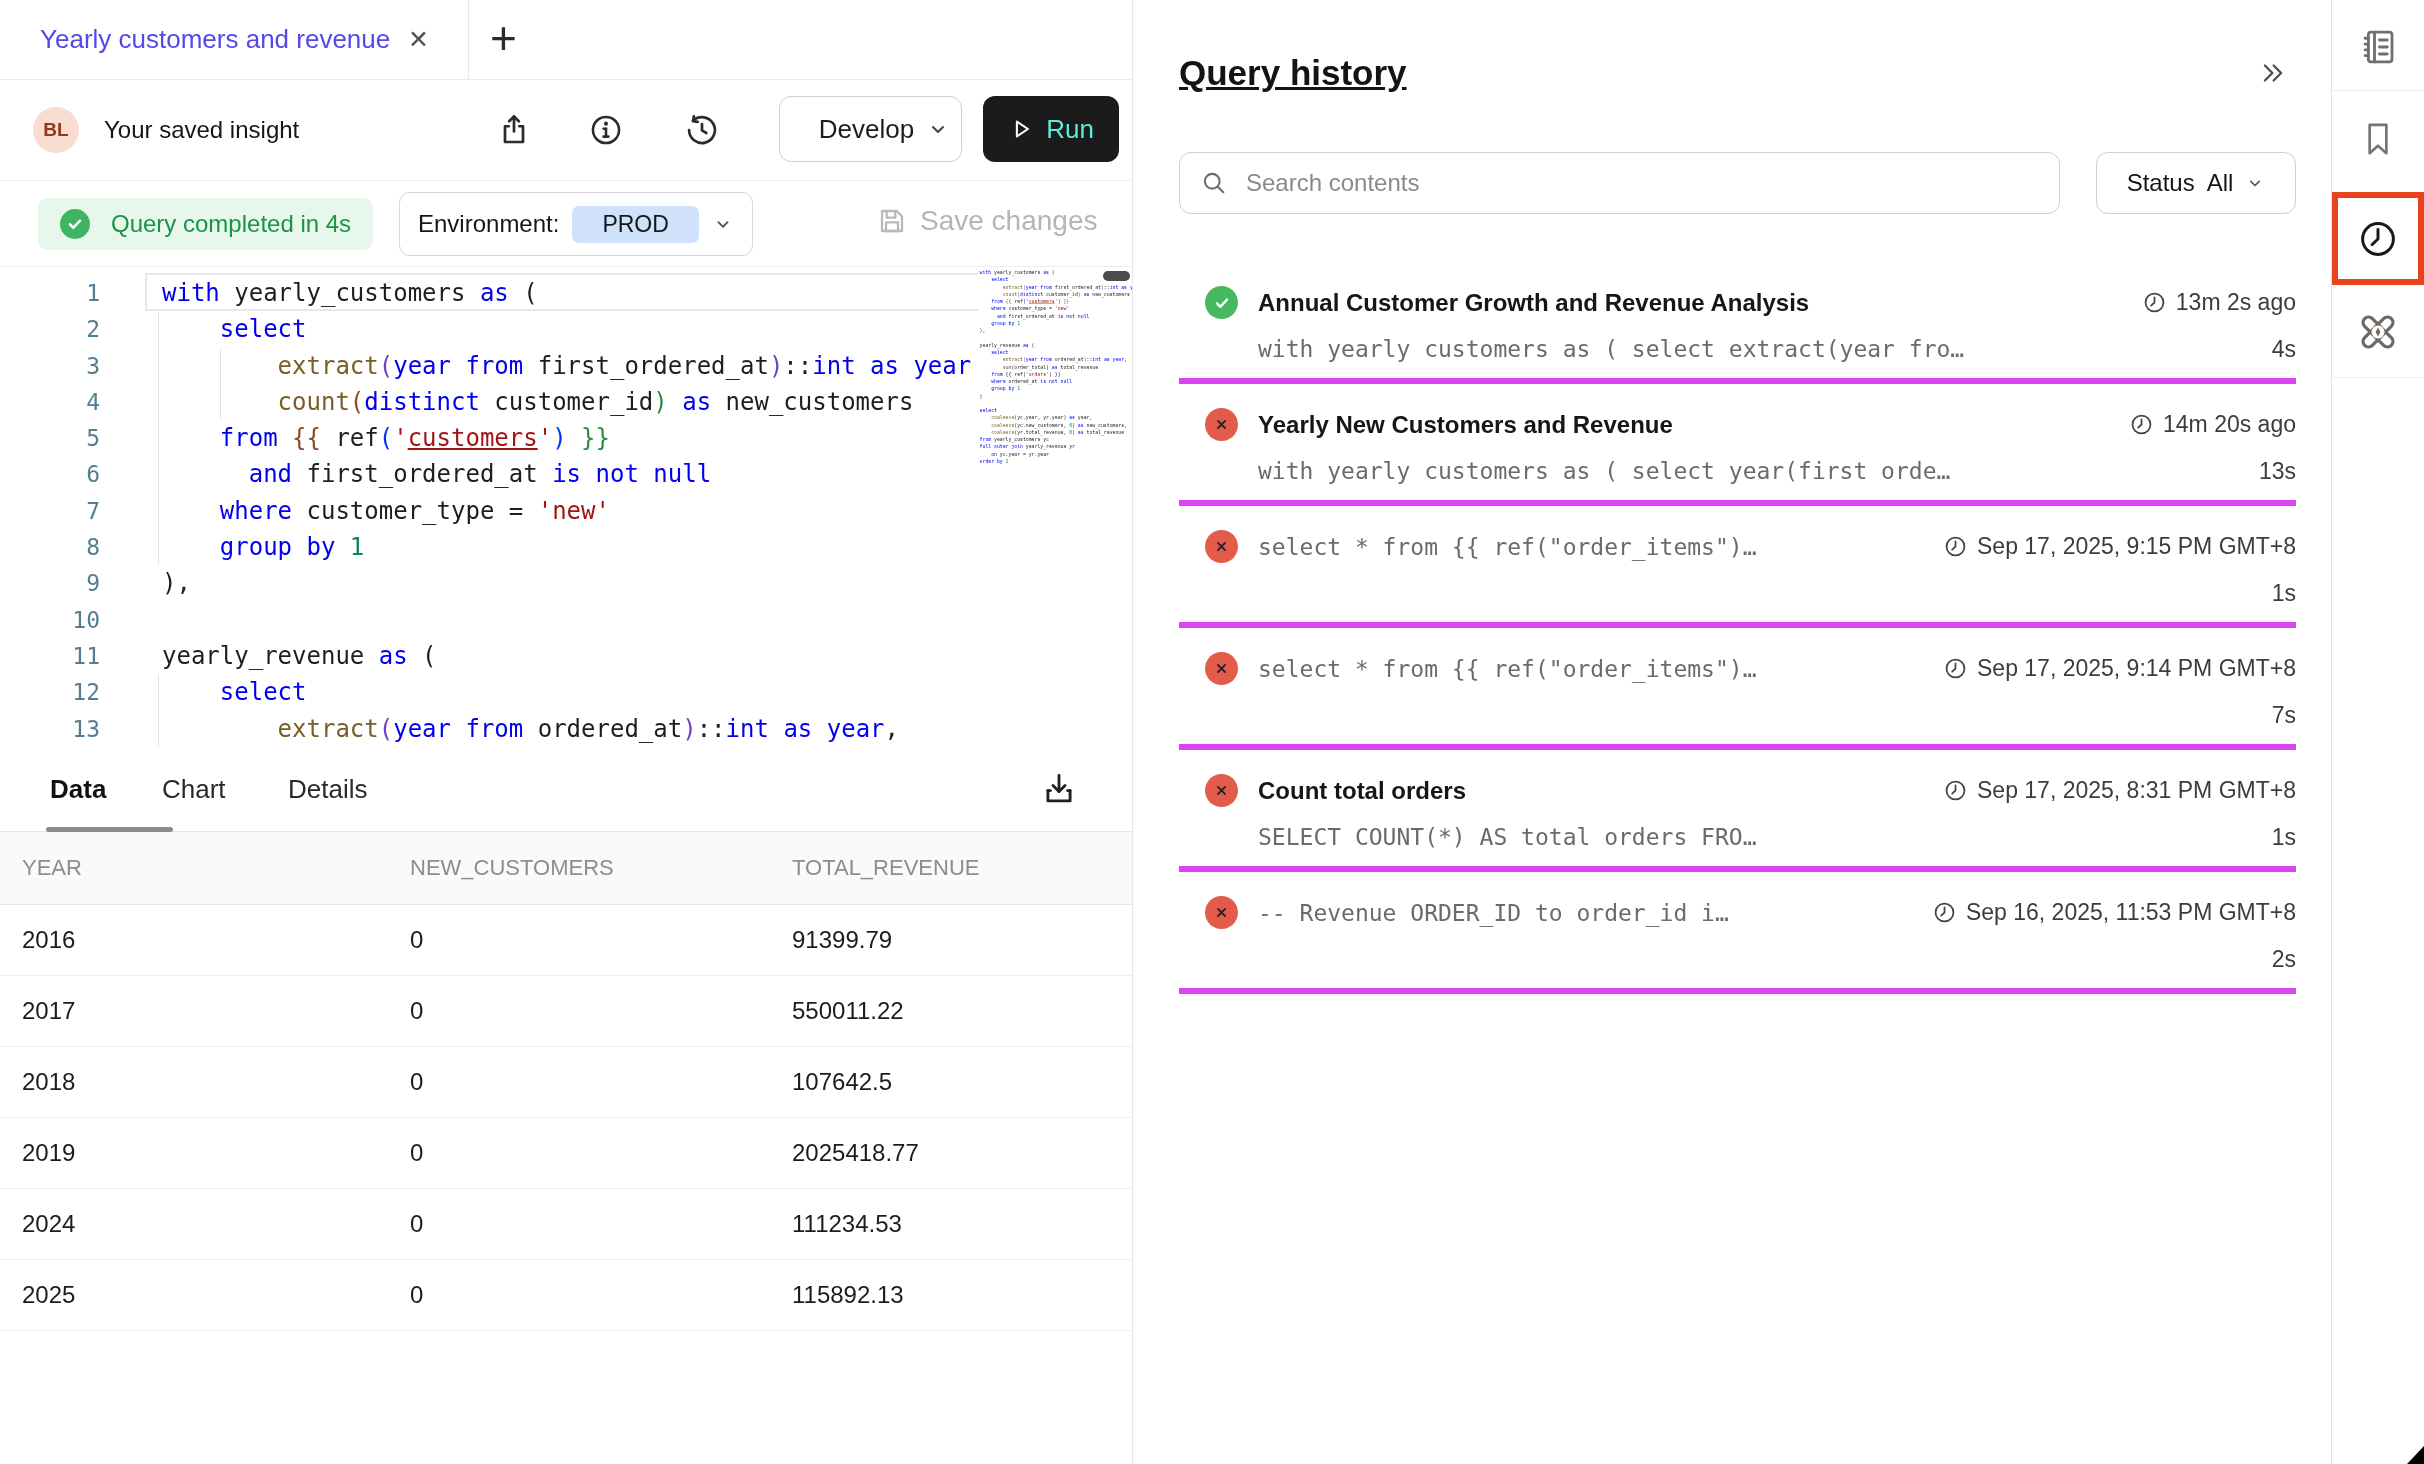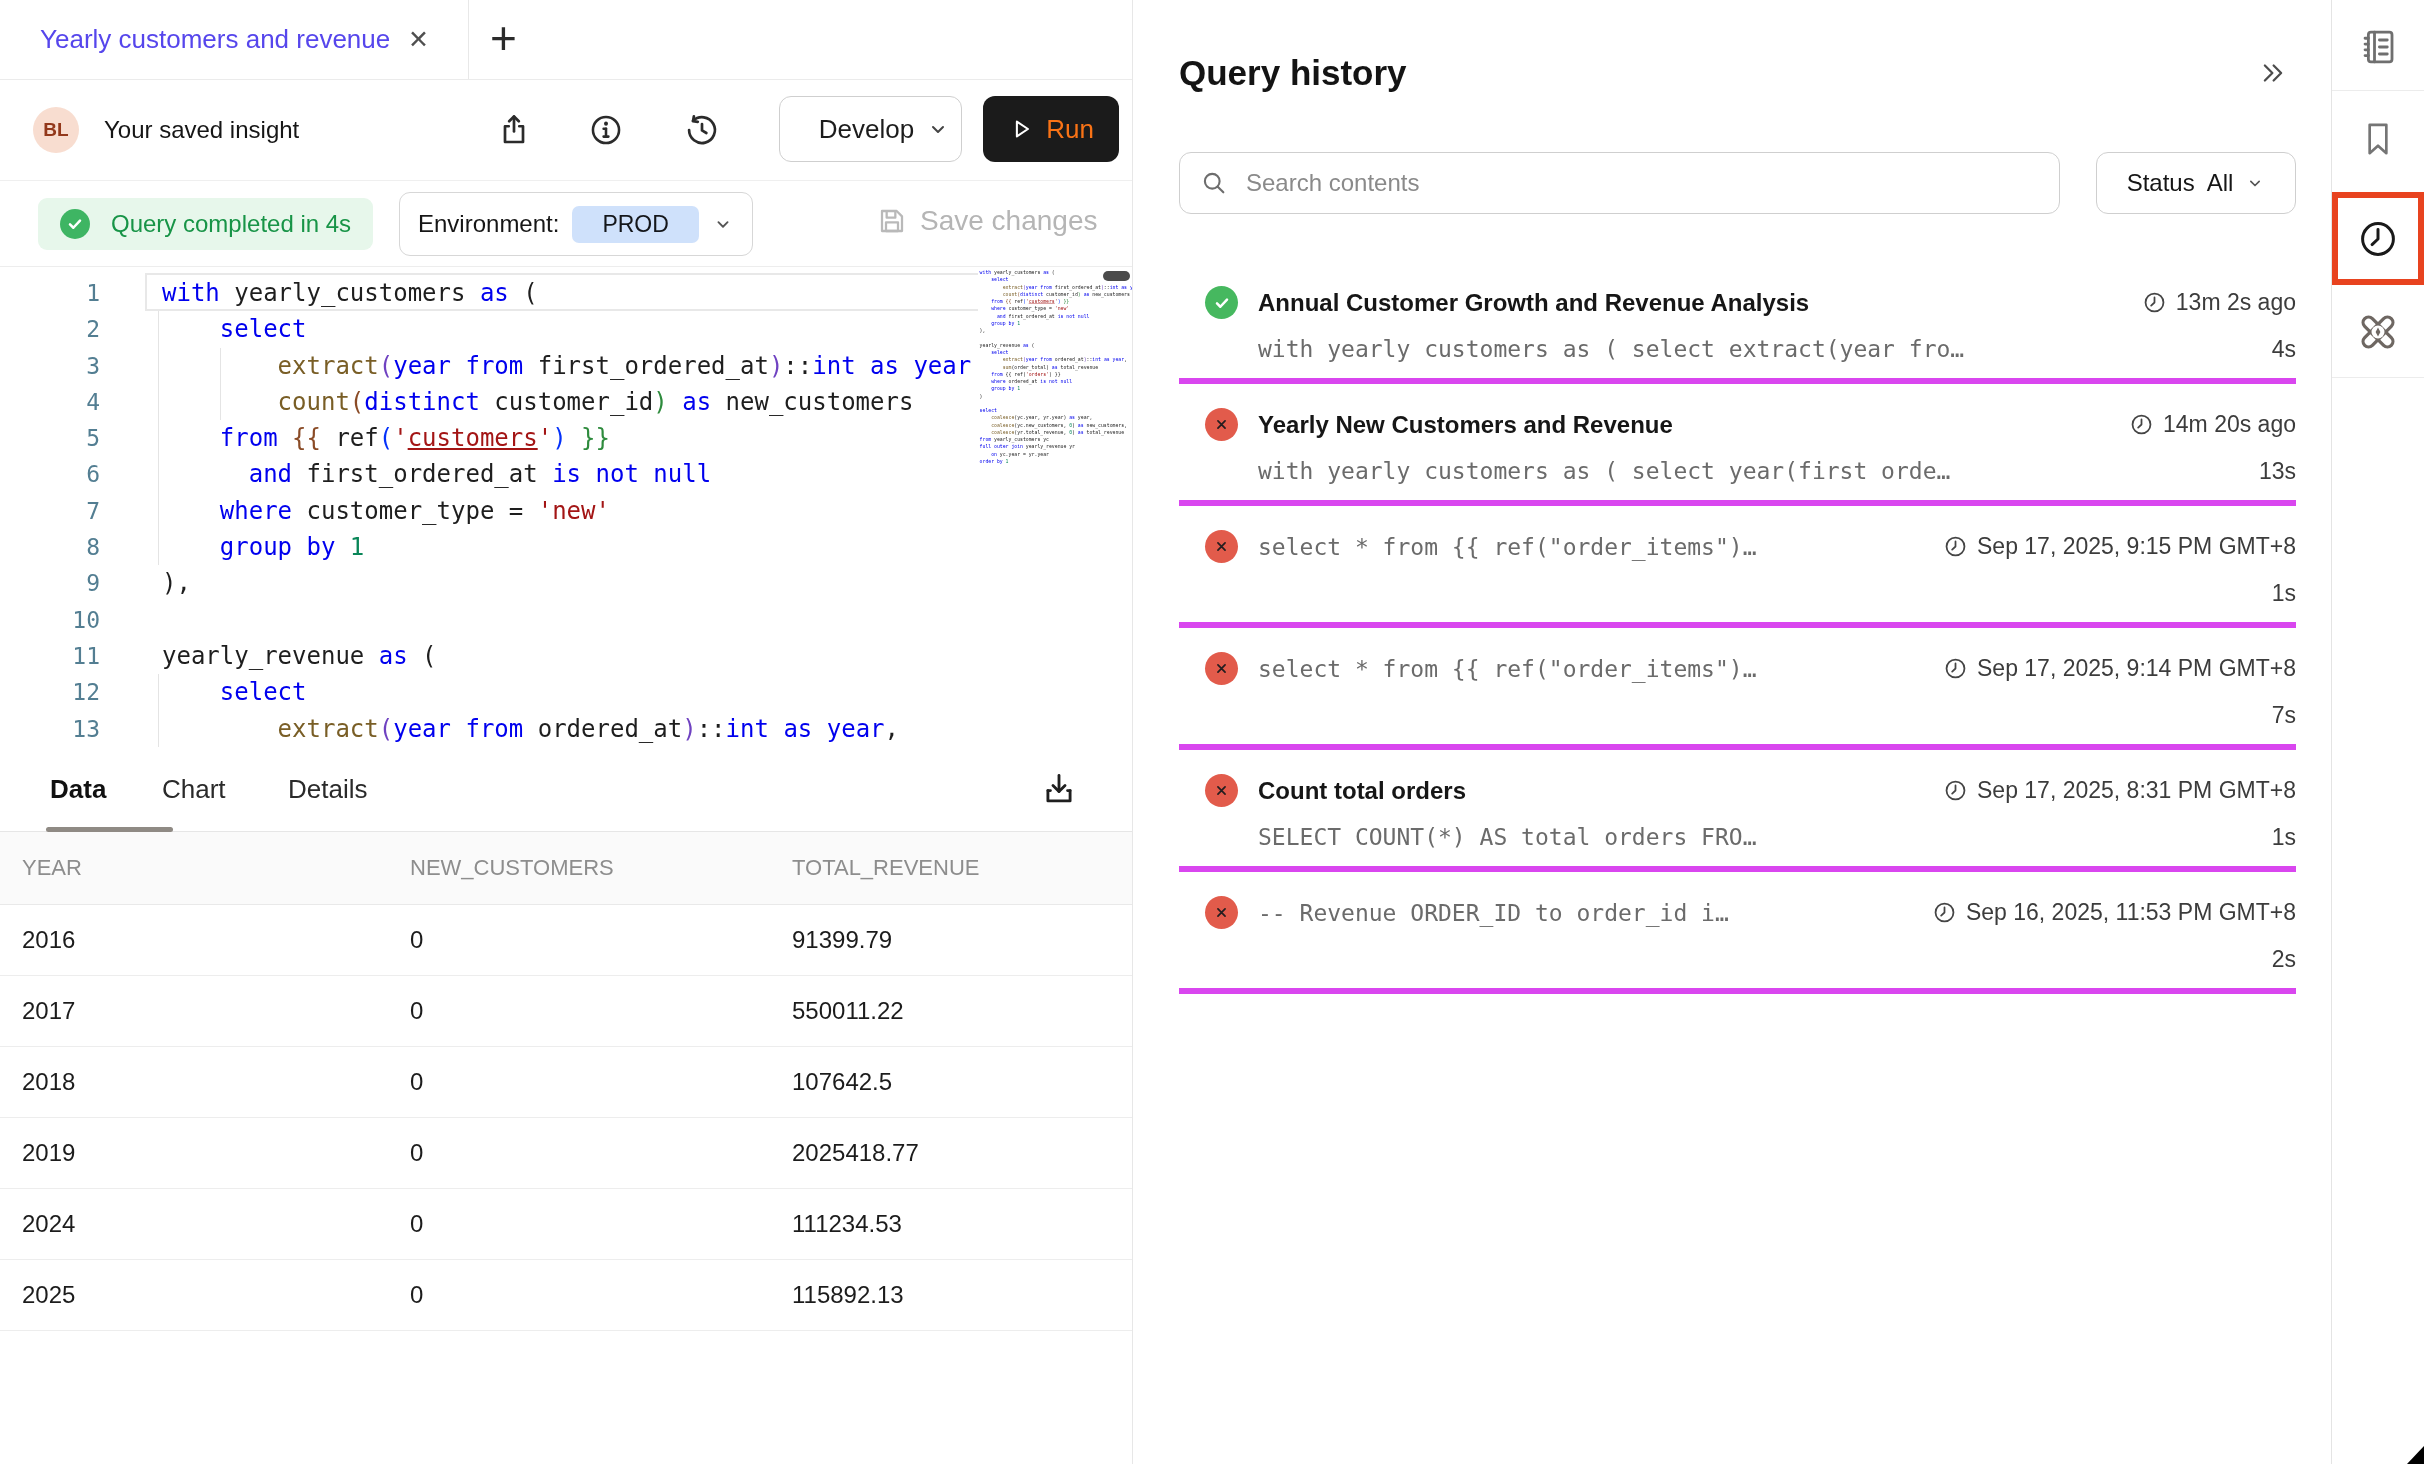--- a/index.html
+++ b/index.html
@@ -14,21 +14,21 @@
   .tab-close{position:absolute;left:408px;top:0;height:79px;display:flex;align-items:center;font-size:25px;font-weight:300;color:#4f4f4f;}
   .tab-divider{position:absolute;left:468px;top:0;width:1px;height:79px;background:#e8e8e8;}
   .tab-new{position:absolute;left:490px;top:0;height:76px;display:flex;align-items:center;font-size:46px;font-weight:300;color:#2b2b2b;}
 
   .header{position:relative;height:100px;border-bottom:1px solid #efefef;}
   .avatar{position:absolute;left:33px;top:27px;width:46px;height:46px;border-radius:50%;background:#f8ddd0;color:#93381b;font-weight:700;font-size:19px;display:flex;align-items:center;justify-content:center;}
   .saved-title{position:absolute;left:104px;top:0;height:100px;display:flex;align-items:center;font-size:24px;color:#161616;}
   .hicon{position:absolute;top:32px;width:36px;height:36px;}
   .hicon.share{left:496px;} .hicon.info{left:588px;} .hicon.vhist{left:684px;}
   .btn-develop{position:absolute;left:779px;top:16px;width:183px;height:66px;border:1.5px solid #cfcfcf;border-radius:12px;box-sizing:border-box;background:#fff;display:flex;align-items:center;justify-content:center;gap:12px;font-size:26px;color:#1c1c1c;padding-left:28px;}
-  .btn-run{position:absolute;left:983px;top:16px;width:136px;height:66px;border-radius:12px;background:var(--run-bg);display:flex;align-items:center;justify-content:center;gap:12px;color:#f97316;font-size:26px;font-weight:500;}
+  .btn-run{position:absolute;left:983px;top:16px;width:136px;height:66px;border-radius:12px;background:var(--run-bg);display:flex;align-items:center;justify-content:center;gap:12px;color:#5eead4;font-size:26px;font-weight:500;}
 
   .statusbar{position:relative;height:85px;border-bottom:1px solid #ededed;}
   .badge{position:absolute;left:38px;top:17px;height:52px;border-radius:9px;background:var(--success-bg);display:flex;align-items:center;gap:21px;padding:0 22px;}
   .badge .dot{width:30px;height:30px;border-radius:50%;background:var(--success);display:flex;align-items:center;justify-content:center;}
   .badge .txt{font-size:24px;color:var(--success-text);}
   .envbox{position:absolute;left:399px;top:11px;height:64px;border:1.5px solid #d7d7d7;border-radius:11px;box-sizing:border-box;background:#fff;display:flex;align-items:center;gap:13px;padding:0 18px;}
   .env-label{font-size:24px;color:#161616;}
   .env-pill{background:var(--prod-bg);border-radius:7px;padding:5px 30px;font-size:23px;color:#14161a;}
   .savebtn{position:absolute;left:876px;top:24px;display:flex;align-items:center;gap:12px;color:#b5b5b5;font-size:28px;}
 
@@ -55,21 +55,21 @@
   .rtab{position:absolute;top:0;height:83px;display:flex;align-items:center;font-size:26px;color:#2a2a2a;}
   .rtab.active{font-weight:700;color:#111;}
   .rtab-underline{position:absolute;left:46px;bottom:-1px;width:127px;height:5px;border-radius:3px;background:#8f8a84;}
   .dl-icon{position:absolute;left:1040px;top:22px;width:38px;height:38px;}
   .thead{display:flex;height:72px;align-items:center;background:#fafafa;border-bottom:1px solid #e9e9e9;padding-left:22px;font-size:22px;color:#8d8d8d;}
   .trow{display:flex;height:70px;align-items:center;border-bottom:1px solid #ededed;padding-left:22px;font-size:24px;color:#1c1c1c;}
   .c1{width:388px;} .c2{width:382px;} .c3{flex:1;}
 
   
   .hpanel{position:absolute;left:1134px;top:0;width:1196px;height:1464px;box-sizing:border-box;padding:52px 34px 0 45px;background:#fff;}
-  .hp-title{font-size:35px;line-height:42px;font-weight:650;color:#141414;margin:0;}
+  .hp-title{font-size:35px;line-height:42px;font-weight:650;color:#141414;margin:0;text-decoration:underline;}
   .hp-collapse{position:absolute;top:58px;right:42px;width:30px;height:30px;}
   .hp-controls{display:flex;gap:36px;margin-top:58px;}
   .searchbox{flex:1;height:62px;border:1.5px solid #cfcfcf;border-radius:12px;box-sizing:border-box;display:flex;align-items:center;gap:16px;padding:8px 20px;}
   .searchbox input{border:0;outline:0;flex:1;font-size:24px;color:#222;font-family:"Liberation Sans",sans-serif;background:transparent;}
   .searchbox input::placeholder{color:#8a8a8a;}
   .statusbox{width:200px;height:62px;border:1.5px solid #cfcfcf;border-radius:12px;box-sizing:border-box;display:flex;align-items:center;justify-content:center;gap:12px;font-size:24px;color:#161616;}
   .hlist{margin-top:48px;}
   .hitem{padding:24px 0 12px 26px;border-bottom:6px solid #d946ef;}
   .hrow1{display:flex;align-items:center;}
   .hstatus{width:33px;height:33px;border-radius:50%;margin-right:20px;flex:none;display:flex;align-items:center;justify-content:center;}

